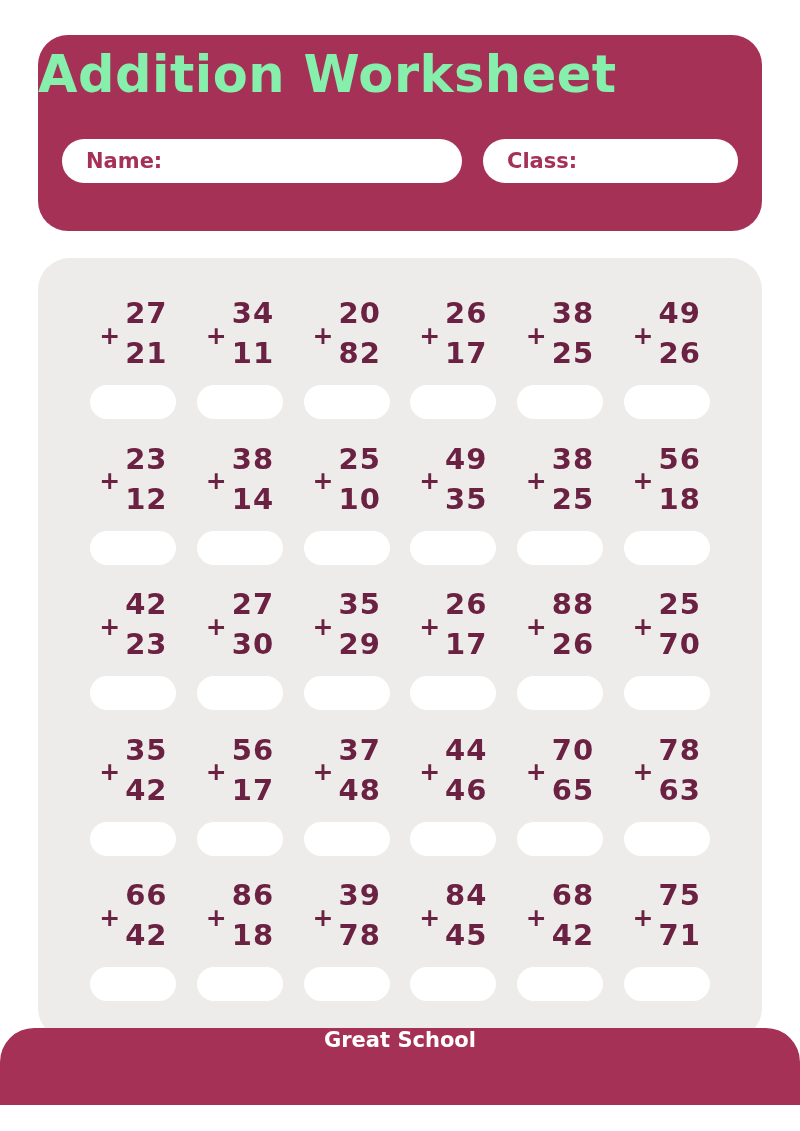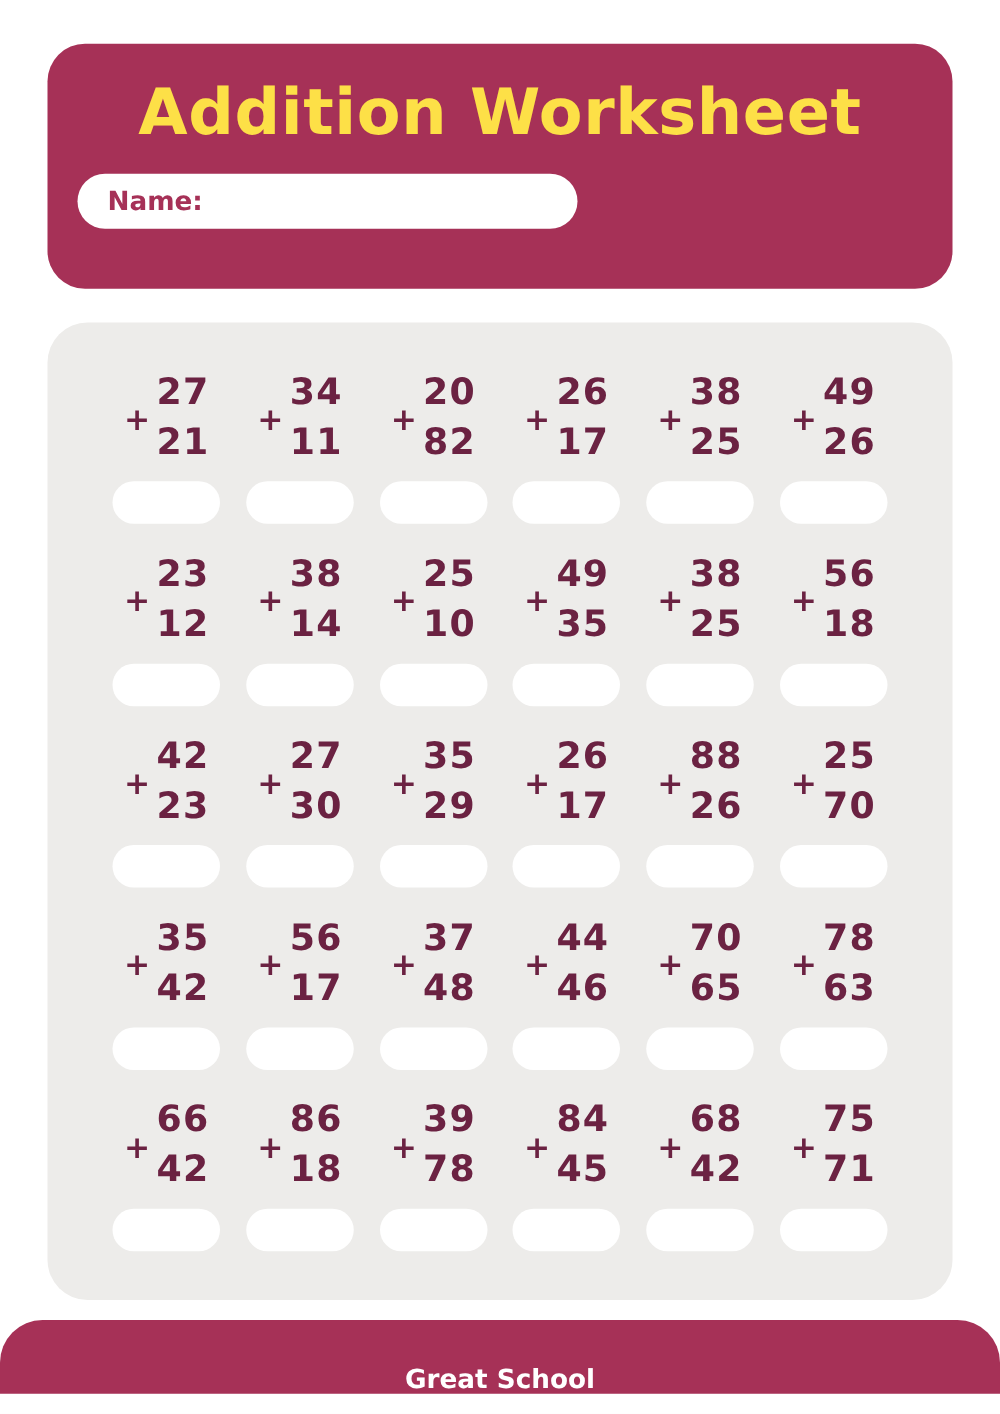--- a/index.html
+++ b/index.html
@@ -21,23 +21,23 @@
 
   
   .header {
     position: absolute;
     left: 38px; top: 35px;
     width: 724px; height: 196px;
     background: var(--primary);
     border-radius: 30px;
   }
   .title {
-    margin-top: 28px;
-    text-align: center;
-    color: #fde047;
+    margin-top: 12px;
+    text-align: left;
+    color: #86efac;
     font-size: 51px;
     font-weight: 800;
     letter-spacing: 0.5px;
     line-height: 1.1;
   }
   .fields {
     position: absolute;
     left: 24px; right: 24px; top: 104px;
     display: flex;
     gap: 21px;
@@ -101,43 +101,46 @@
     width: 86px;
     height: 34px;
     background: #ffffff;
     border-radius: 17px;
     margin-top: 11px;
   }
 
   
   .footer {
     position: absolute;
-    left: 0; top: 1056px;
-    width: 800px; height: 59px;
+    left: 0; top: 1028px;
+    width: 800px; height: 77px;
     background: var(--primary);
     border-radius: 34px 34px 0 0;
     display: flex;
-    align-items: flex-end;
+    align-items: flex-start;
     justify-content: center;
     color: #ffffff;
     font-weight: 700;
     font-size: 21px;
   }
 </style>
 </head>
 <body>
 
 <div class="page">
 
   <header class="header">
     <h1 class="title">Addition Worksheet</h1>
     <div class="fields">
       <div class="field field-name">
         <span>Name:</span>
       </div>
+      <div class="field field-class">
+        <span>Class:</span>
+      </div>
     </div>
   </header>
 
   <main class="panel">
     <div class="grid" id="problems-grid">
   <div class="problem">
     <div class="expression">
       <span class="plus">+</span>
       <span class="operands">
         <span class="num addend-top">27</span>

